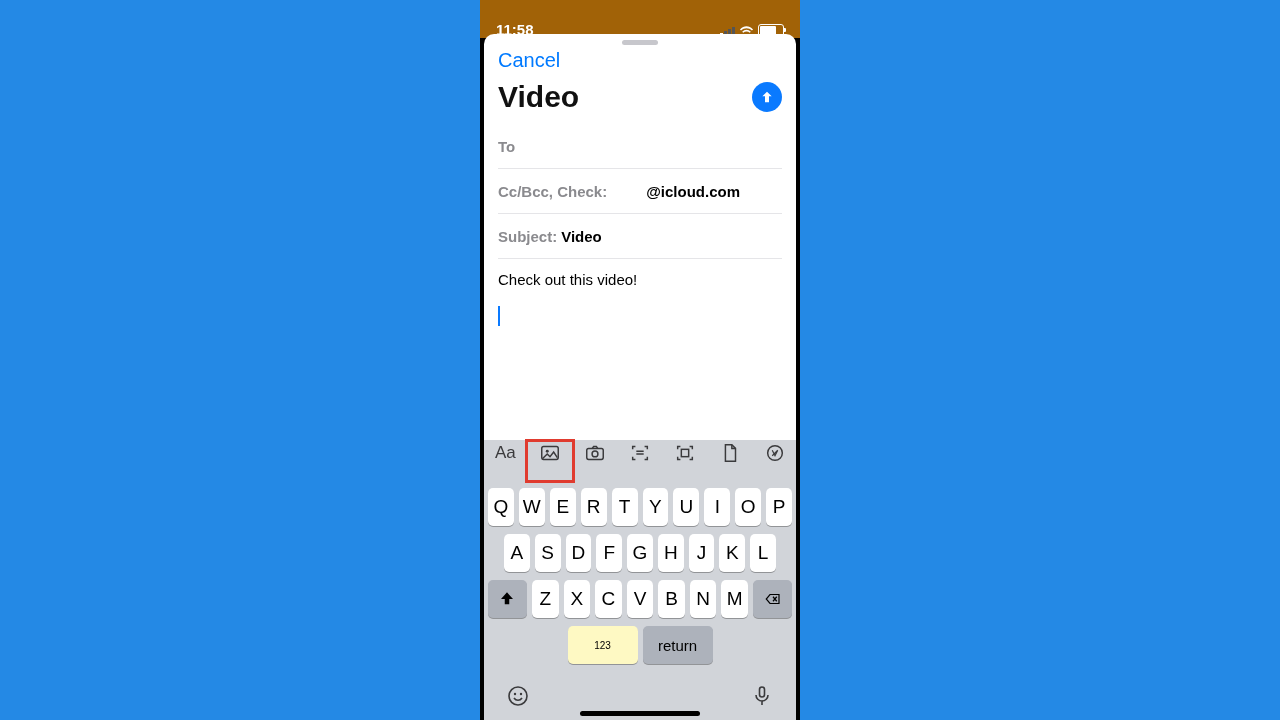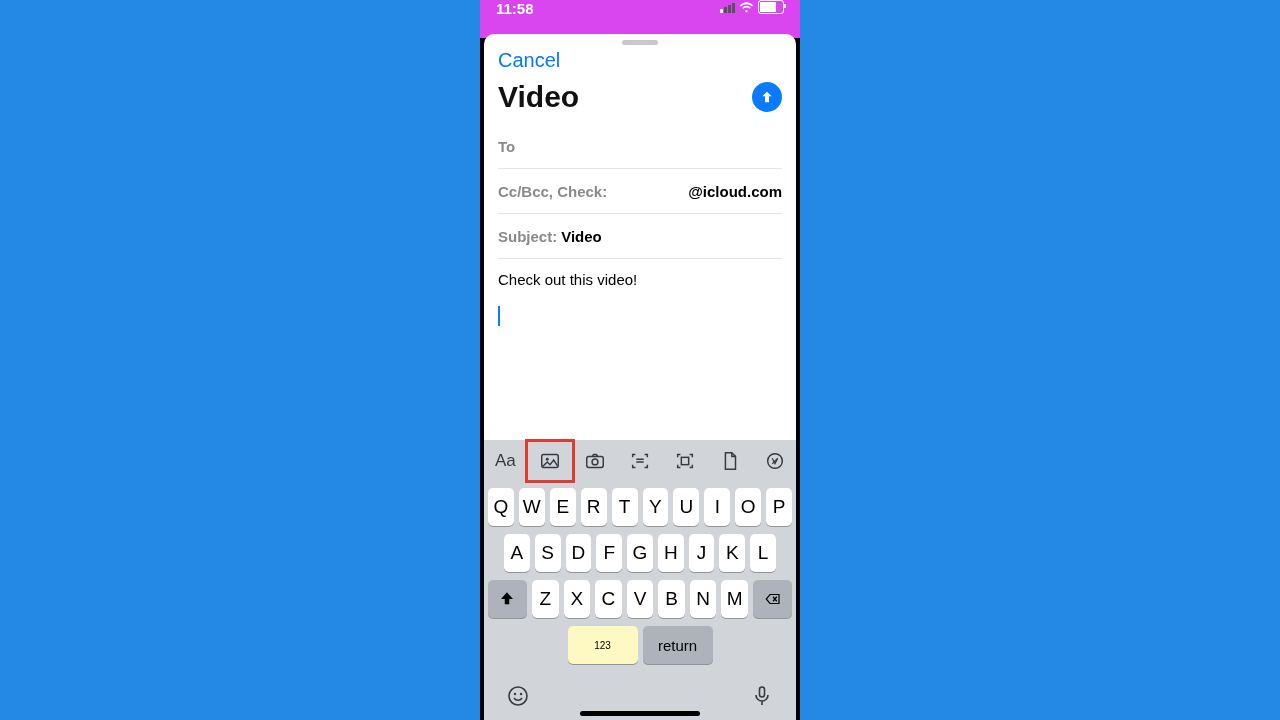--- a/index.html
+++ b/index.html
@@ -22,24 +22,24 @@
     width: 320px;
     height: 720px;
     background: #000;
     position: relative;
     overflow: hidden;
     border-radius: 0;
   }
   
   .status-bar {
     height: 38px;
-    background: #d946ef;
+    background: #a16207;
     color: #fff;
     display: flex;
-    align-items: flex-start;
+    align-items: flex-end;
     padding: 0 16px;
     font-size: 15px;
     font-weight: 600;
   }
   .status-time { flex: 0 0 auto; }
   .status-spacer { flex: 1; }
   .status-icons { display:flex; align-items:center; gap:4px; }
   .bars { display:flex; align-items:flex-end; gap:1px; height:11px; }
   .bars span { width:3px; background:#555; display:block; }
   .bars span.on { background:#fff; }
@@ -123,21 +123,21 @@
   
   .kbd-wrap {
     position:absolute;
     left:0; right:0; bottom:0;
     background:#fff;
   }
   .format-bar {
     background: #d1d4d9;
     height: 42px;
     display:flex;
-    align-items:center;
+    align-items:flex-start;
     padding: 0 10px;
     gap: 22px;
   }
   .fmt-item {
     width: 26px; height: 26px;
     display:flex; align-items:center; justify-content:center;
     color:#3a3a3c;
     font-size:18px;
     position:relative;
   }
@@ -233,21 +233,21 @@
         </div>
       </div>
 
       <div class="fields">
         <div class="field">
           <span class="field-label">To</span>
         </div>
         <div class="field">
           <span class="field-label">Cc/Bcc, Check:</span>
           <span class="spacer"></span>
-          <span class="right" style="">@icloud.com</span>
+          <span class="right" style="margin-right:42px">@icloud.com</span>
         </div>
         <div class="field">
           <span class="field-label">Subject:</span>
           <span class="field-value">Video</span>
         </div>
       </div>
 
       <div class="body-area">
         <div>Check out this video!</div>
         <span class="cursor"></span>

